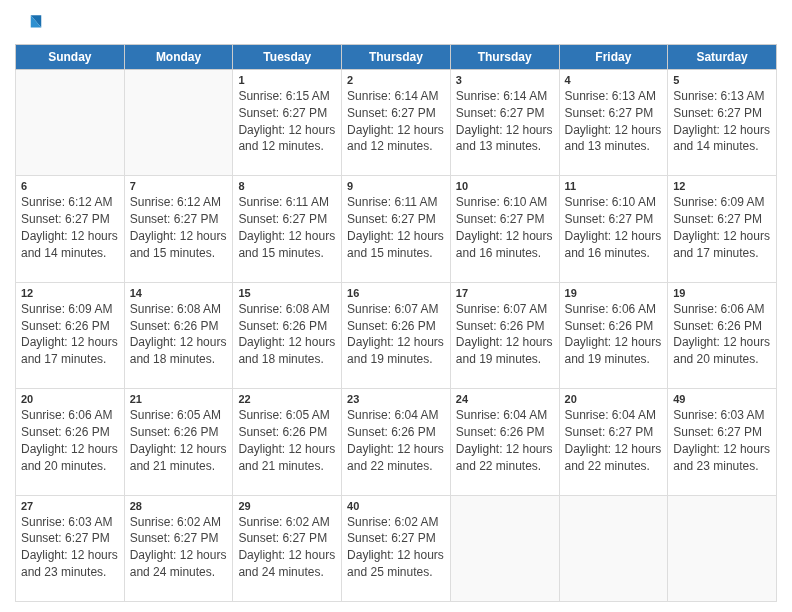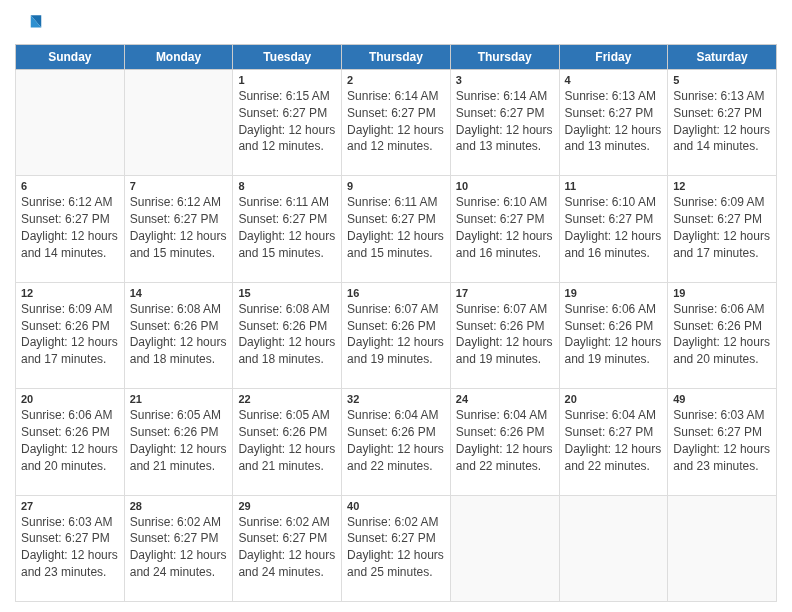--- a/index.html
+++ b/index.html
@@ -219,21 +219,21 @@
           </td>
           <td>
             <span class="day-num">21</span>
             <div class="day-info">Sunrise: 6:05 AM<br>Sunset: 6:26 PM<br>Daylight: 12 hours and 21 minutes.</div>
           </td>
           <td>
             <span class="day-num">22</span>
             <div class="day-info">Sunrise: 6:05 AM<br>Sunset: 6:26 PM<br>Daylight: 12 hours and 21 minutes.</div>
           </td>
           <td>
-            <span class="day-num">32</span>
+            <span class="day-num">23</span>
             <div class="day-info">Sunrise: 6:04 AM<br>Sunset: 6:26 PM<br>Daylight: 12 hours and 22 minutes.</div>
           </td>
           <td>
             <span class="day-num">24</span>
             <div class="day-info">Sunrise: 6:04 AM<br>Sunset: 6:26 PM<br>Daylight: 12 hours and 22 minutes.</div>
           </td>
           <td>
             <span class="day-num">20</span>
             <div class="day-info">Sunrise: 6:04 AM<br>Sunset: 6:27 PM<br>Daylight: 12 hours and 22 minutes.</div>
           </td>

